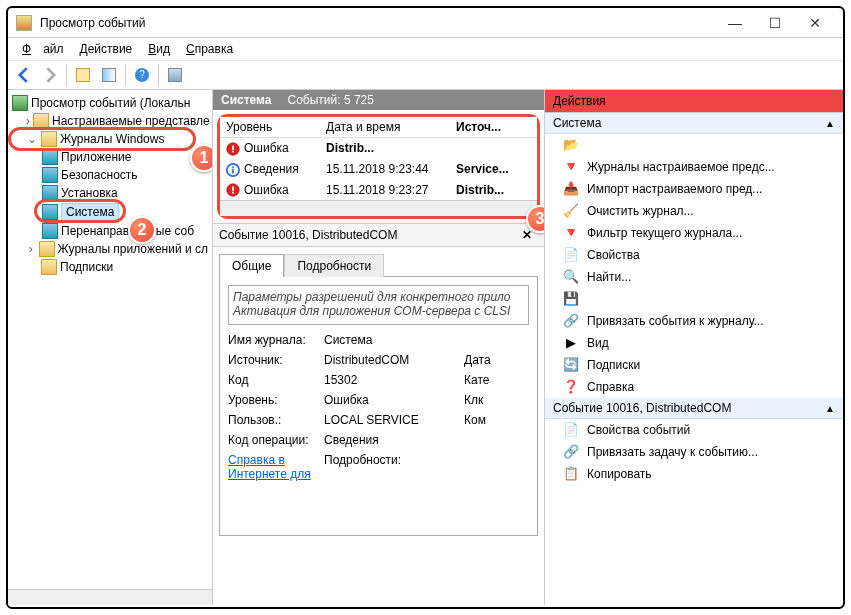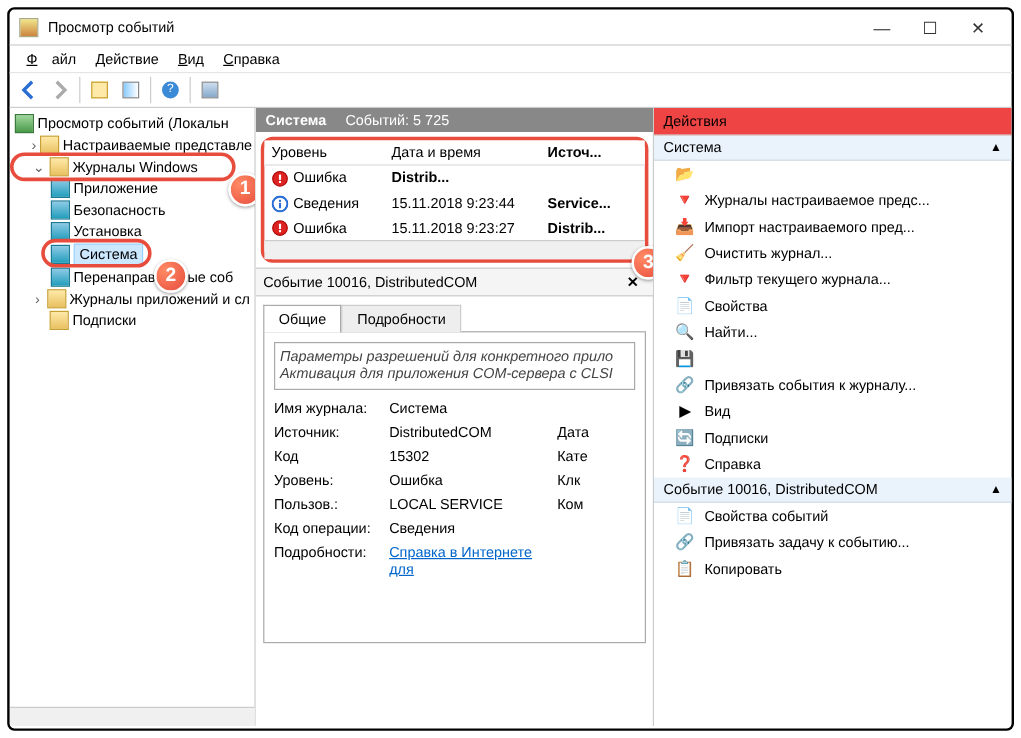--- a/index.html
+++ b/index.html
@@ -232,22 +232,22 @@
             <div>Кате</div>
           <div>Уровень:</div>
             <div>Ошибка</div>
             <div>Клк</div>
           <div>Пользов.:</div>
             <div>LOCAL SERVICE</div>
             <div>Ком</div>
           <div>Код операции:</div>
             <div>Сведения</div>
             <div></div>
-          <div>Подробности:</div>
-            <div><a href="#">Справка в Интернете для</a></div>
+          <div><a href="#">Справка в Интернете для</a></div>
+            <div>Подробности:</div>
             <div></div>
         </div>
       </div>
     </div>
 
     <div class="pane right">
       <div class="right-head">Действия</div>
       <div class="right-sub">
           <span>Система</span>
           <span class="arr">▲</span>

